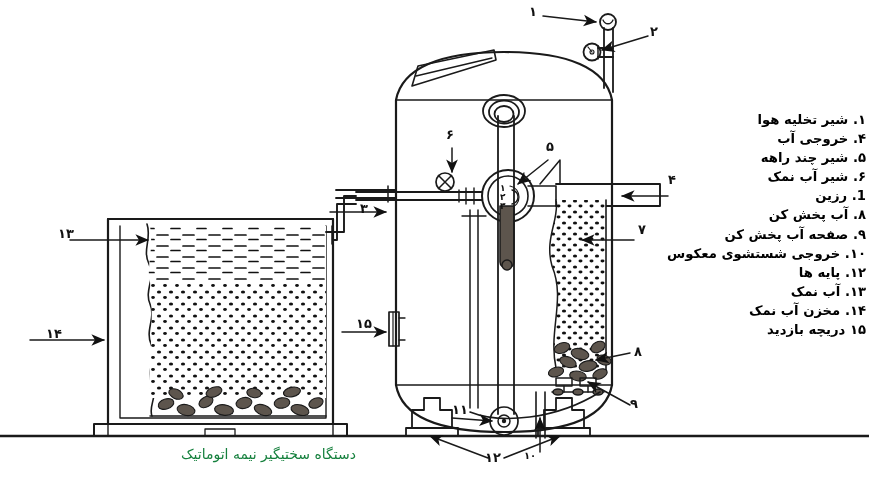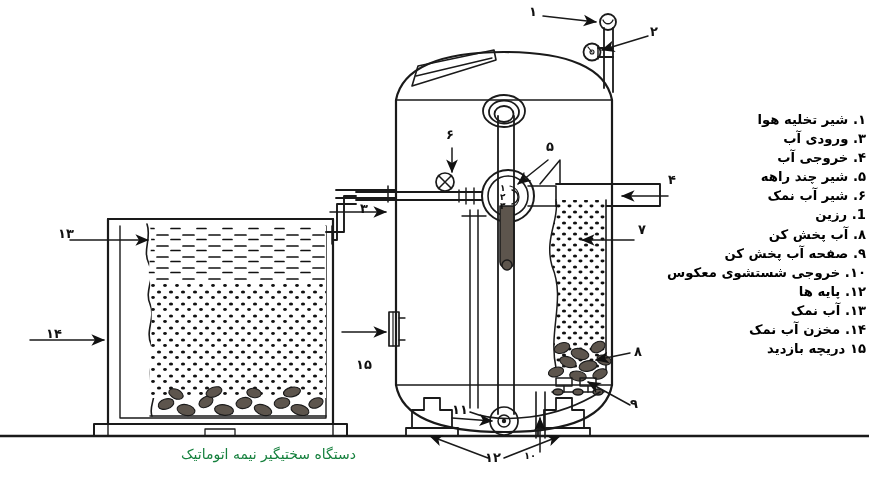--- a/index.html
+++ b/index.html
@@ -277,29 +277,28 @@
   <div class="cal" style="left:546px;top:139px;">۵</div>
   <div class="cal" style="left:446px;top:127px;">۶</div>
   <div class="cal" style="left:638px;top:222px;">۷</div>
   <div class="cal" style="left:634px;top:344px;">۸</div>
   <div class="cal" style="left:630px;top:396px;">۹</div>
   <div class="cal sm" style="left:524px;top:450px;">۱۰</div>
   <div class="cal" style="left:452px;top:402px;">۱۱</div>
   <div class="cal" style="left:485px;top:450px;">۱۲</div>
   <div class="cal" style="left:58px;top:226px;">۱۳</div>
   <div class="cal" style="left:46px;top:326px;">۱۴</div>
-  <div class="cal" style="left:356px;top:316px;margin-top:41px;">۱۵</div>
+  <div class="cal" style="left:356px;top:316px;">۱۵</div>
 
   <div class="cal sm" style="left:500px;top:183px;font-size:9px;">۱</div>
   <div class="cal sm" style="left:500px;top:192px;font-size:9px;">۲</div>
   <div class="cal sm" style="left:500px;top:201px;font-size:9px;">۳</div>
 
   <div class="legend">
     <span class="legend-row">۱. شیر تخلیه هوا</span>
-    <span class="legend-row">۳. ورودی آب</span>
     <span class="legend-row">۴. خروجی آب</span>
     <span class="legend-row">۵. شیر چند راهه</span>
     <span class="legend-row">۶. شیر آب نمک</span>
     <span class="legend-row">1. رزین</span>
     <span class="legend-row">۸. آب پخش کن</span>
     <span class="legend-row">۹. صفحه آب پخش کن</span>
     <span class="legend-row">۱۰. خروجی شستشوی معکوس</span>
     <span class="legend-row">۱۲. پایه ها</span>
     <span class="legend-row">۱۳. آب نمک</span>
     <span class="legend-row">۱۴. مخزن آب نمک</span>

